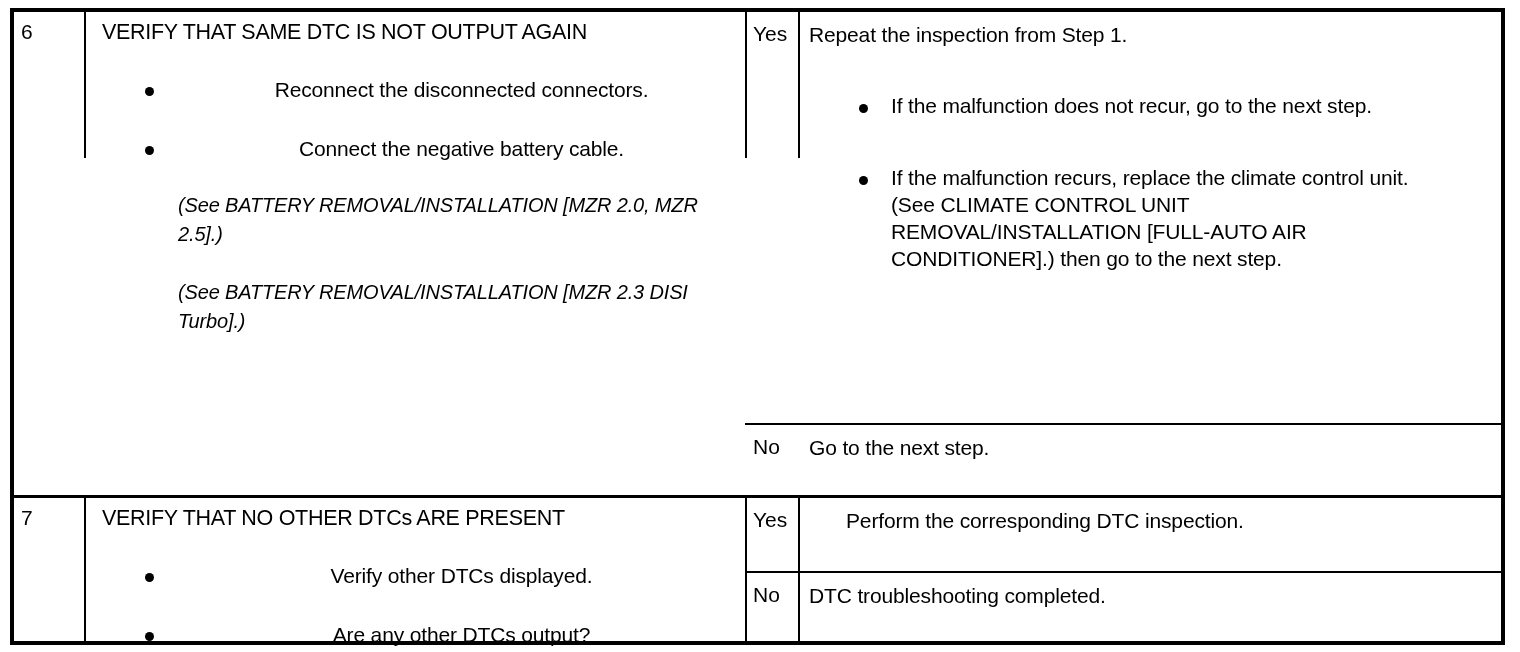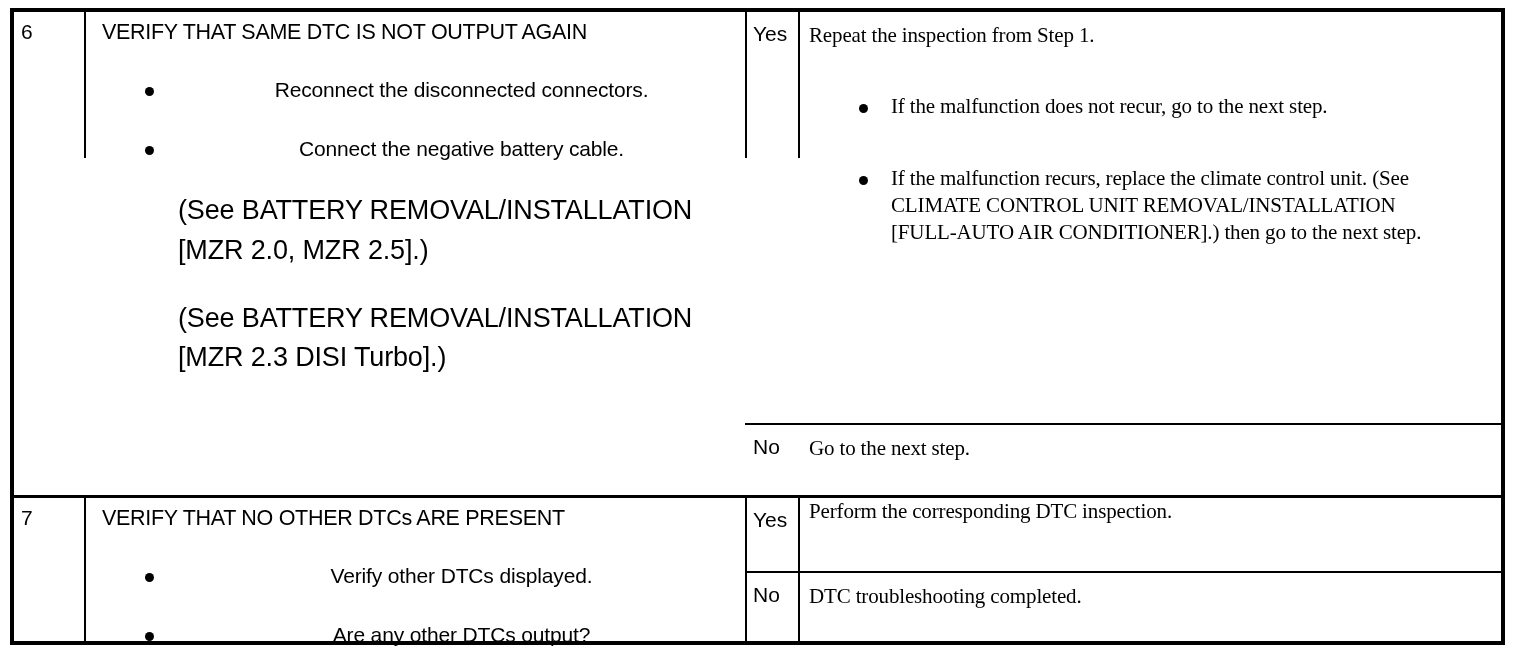--- a/index.html
+++ b/index.html
@@ -86,37 +86,37 @@
     width: 50px;
     font-size: 21px;
     line-height: 1;
     padding: 11px 0 0 6px;
   }
 
   .result-col {
     left: 786px;
     width: 640px;
     padding: 0;
-    font-family: Liberation Serif, serif;
   }
 
   
   .headline {
     font-size: 21.5px;
     font-weight: normal;
     letter-spacing: -0.3px;
     line-height: 1.1;
     padding: 9px 0 0 16px;
     white-space: nowrap;
   }
 
   .para {
-    font-size: 27px;
+    font-size: 20px;
     line-height: 1.45;
     letter-spacing: -0.15px;
+    font-style: italic;
   }
 
   .result-lead {
     font-size: 21px;
     line-height: 1.25;
     letter-spacing: -0.15px;
     padding: 10px 0 0 9px;
   }
 
   
@@ -222,21 +222,21 @@
         </li>
         <li>
           <span class="bullet-dot"></span>
           <span>Are any other DTCs output?</span>
         </li>
       </ul>
     </div>
 
     <div class="cell answer-label" style="top:486px;">Yes</div>
 
-    <div class="cell result-col" style="top:476px;">
+    <div class="cell result-col" style="top:486px;padding-left:37px;">
       <div class="result-lead">Perform the corresponding DTC inspection.</div>
     </div>
 
     <div class="cell answer-label" style="top:561px;">No</div>
 
     <div class="cell result-col" style="top:561px;">
       <div class="result-lead">DTC troubleshooting completed.</div>
     </div>
 
   </div>

